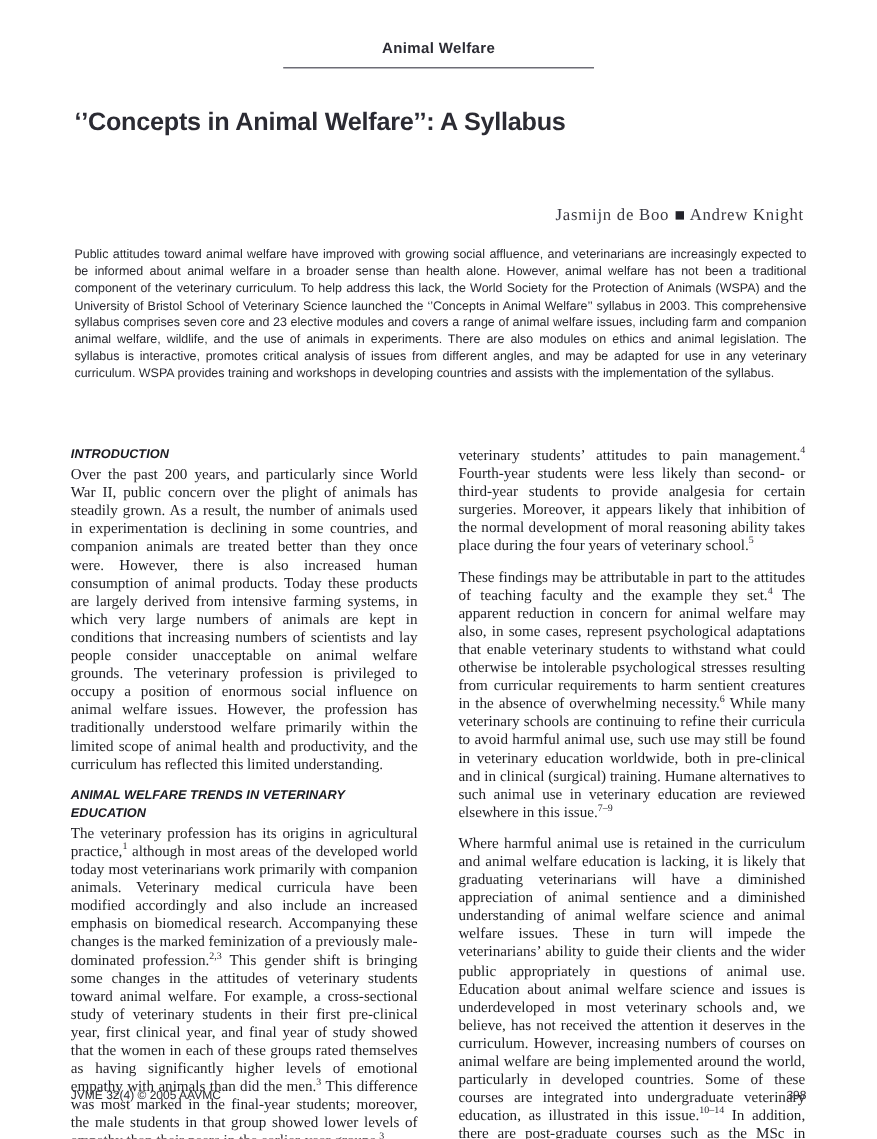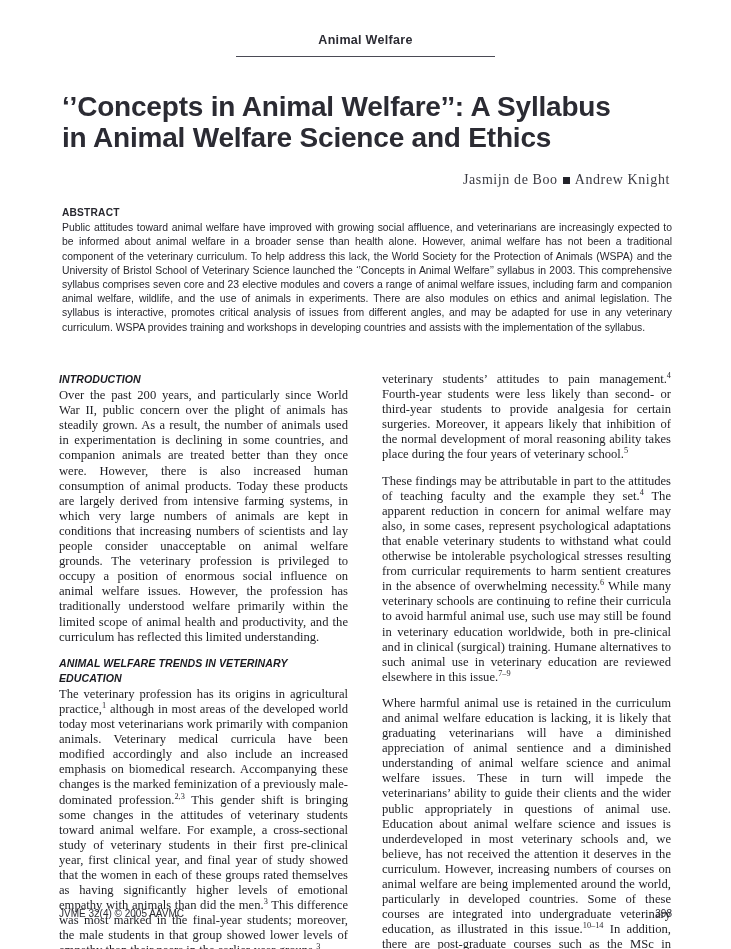--- a/index.html
+++ b/index.html
@@ -47,21 +47,21 @@
   }
 
   
   .title {
     position: absolute;
     left: 62px;
     top: 72px;
     width: 612px;
     font-family: "Liberation Sans", "DejaVu Sans", sans-serif;
     font-weight: bold;
-    font-size: 28px;
+    font-size: 21px;
     line-height: 31px;
     letter-spacing: -0.2px;
     color: #2b2b33;
   }
   .title .tline { display: block; }
 
   
   .authors {
     position: absolute;
     right: 61px;
@@ -156,29 +156,27 @@
 </head>
 <body>
 
 <div class="page">
 
   <div class="running-head">Animal Welfare</div>
   <div class="head-rule"></div>
 
   <h1 class="title">
     <span class="tline">‘’Concepts in Animal Welfare’’: A Syllabus</span>
-    <span class="tline">in Animal Welfare Science and Ethics</span>
   </h1>
 
   <div class="authors">
     <span>Jasmijn de Boo</span><span class="sep"></span><span>Andrew Knight</span>
   </div>
 
   <div class="abstract">
-    <span class="abstract-label">ABSTRACT</span>
     <span>Public attitudes toward animal welfare have improved with growing social affluence, and veterinarians are increasingly expected to be informed about animal welfare in a broader sense than health alone. However, animal welfare has not been a traditional component of the veterinary curriculum. To help address this lack, the World Society for the Protection of Animals (WSPA) and the University of Bristol School of Veterinary Science launched the ‘’Concepts in Animal Welfare’’ syllabus in 2003. This comprehensive syllabus comprises seven core and 23 elective modules and covers a range of animal welfare issues, including farm and companion animal welfare, wildlife, and the use of animals in experiments. There are also modules on ethics and animal legislation. The syllabus is interactive, promotes critical analysis of issues from different angles, and may be adapted for use in any veterinary curriculum. WSPA provides training and workshops in developing countries and assists with the implementation of the syllabus.</span>
   </div>
 
   <div class="col col-left">
     <div class="sec-head">INTRODUCTION</div>
     <p class="body-para">Over the past 200 years, and particularly since World War II, public concern over the plight of animals has steadily grown. As a result, the number of animals used in experimentation is declining in some countries, and companion animals are treated better than they once were. However, there is also increased human consumption of animal products. Today these products are largely derived from intensive farming systems, in which very large numbers of animals are kept in conditions that increasing numbers of scientists and lay people consider unacceptable on animal welfare grounds. The veterinary profession is privileged to occupy a position of enormous social influence on animal welfare issues. However, the profession has traditionally understood welfare primarily within the limited scope of animal health and productivity, and the curriculum has reflected this limited understanding.</p>
 
     <div class="sec-head spaced">ANIMAL WELFARE TRENDS IN VETERINARY EDUCATION</div>
     <p class="body-para tight"><span>The veterinary profession has its origins in agricultural practice,</span><sup>1</sup><span> although in most areas of the developed world today most veterinarians work primarily with companion animals. Veterinary medical curricula have been modified accordingly and also include an increased emphasis on biomedical research. Accompanying these changes is the marked feminization of a previously male-dominated profession.</span><sup>2,3</sup><span> This gender shift is bringing some changes in the attitudes of veterinary students toward animal welfare. For example, a cross-sectional study of veterinary students in their first pre-clinical year, first clinical year, and final year of study showed that the women in each of these groups rated themselves as having significantly higher levels of emotional empathy with animals than did the men.</span><sup>3</sup><span> This difference was most marked in the final-year students; moreover, the male students in that group showed lower levels of empathy than their peers in the earlier-year groups.</span><sup>3</sup></p>
   </div>

